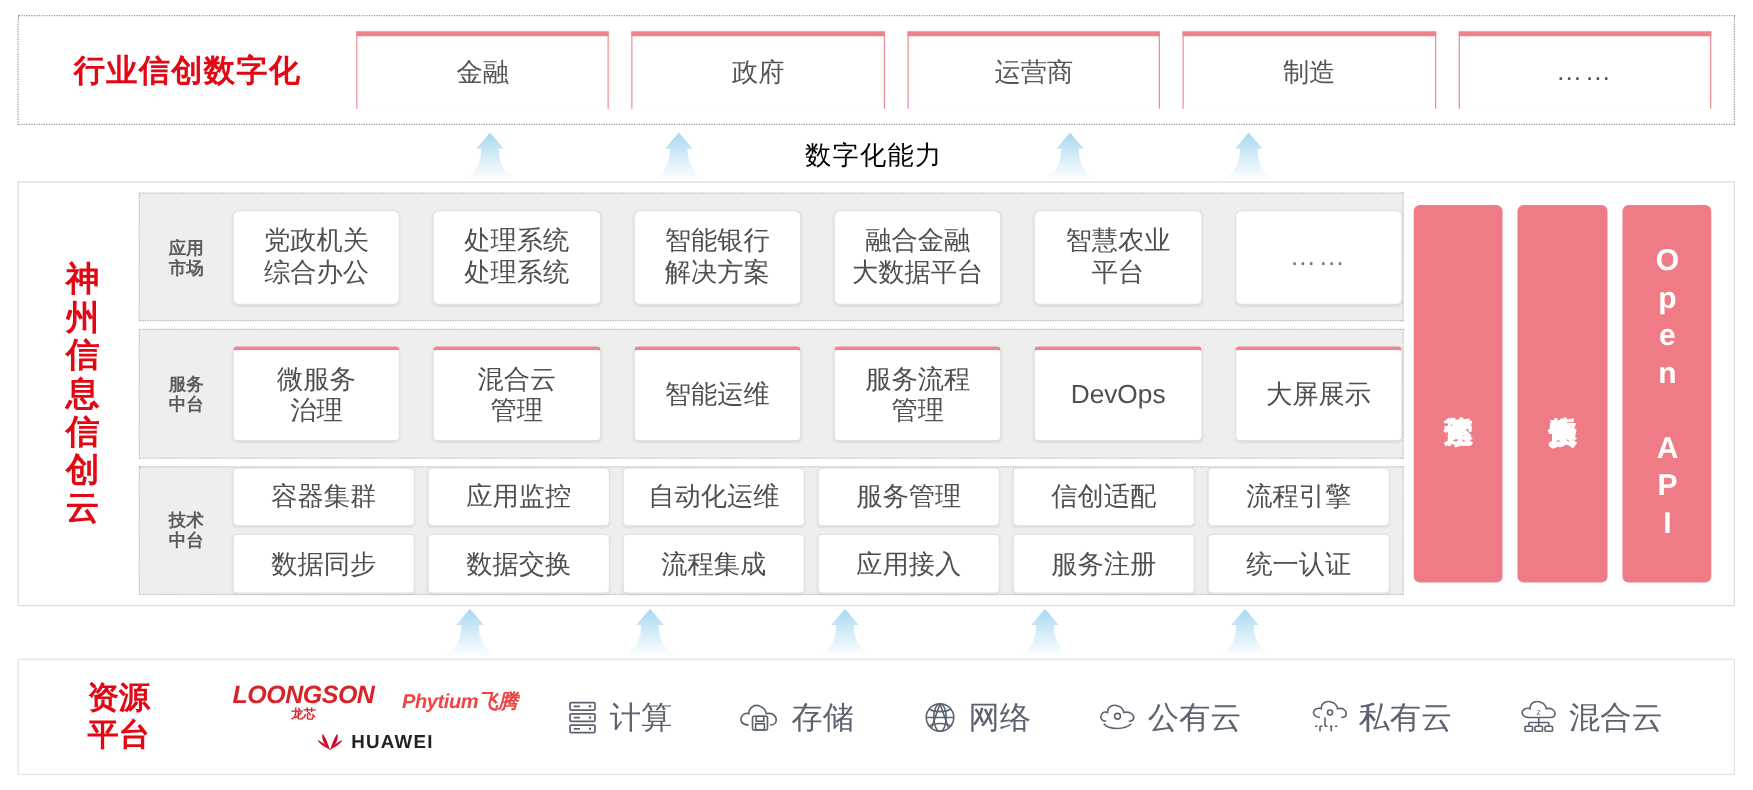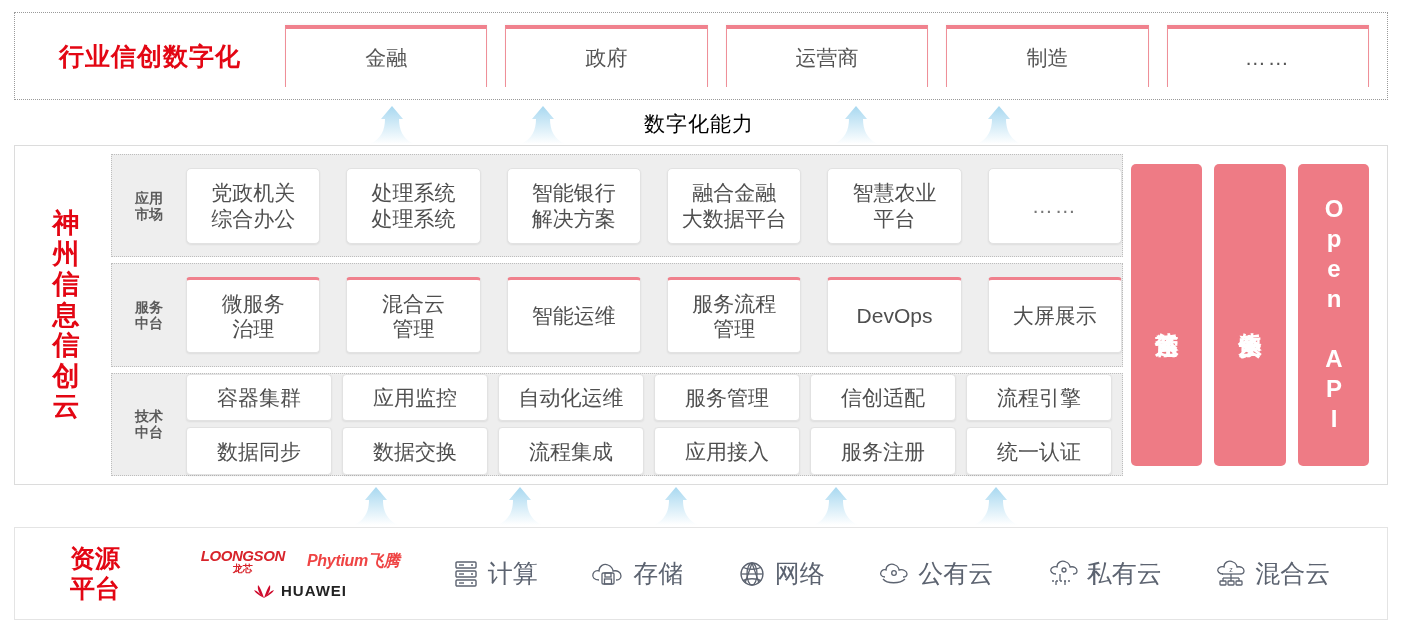--- a/index.html
+++ b/index.html
@@ -244,21 +244,21 @@
     flex-direction: column;
     align-items: center;
     justify-content: center;
     gap: 8px;
   }
   .vendor-row1 { display: flex; align-items: center; gap: 22px; }
   .logo-loongson {
     display: flex; flex-direction: column; align-items: center; line-height: 1;
   }
   .logo-loongson .en {
-    font-size: 15px; font-weight: bold; font-style: italic;
+    font-size: 20px; font-weight: bold; font-style: italic;
     color: #d8232a; letter-spacing: -0.4px;
   }
   .logo-loongson .cn { font-size: 10px; color: #d8232a; font-weight: bold; margin-top: 1px;}
   .logo-phytium { font-size: 16px; font-weight: bold; color: #ef4444; font-style: italic; letter-spacing: -0.3px;}
   .logo-huawei { display: flex; align-items: center; gap: 6px; }
   .logo-huawei .hw-name { font-size: 15px; font-weight: bold; color: #222; letter-spacing: 1px;}
 
   .res-items {
     flex: 1;
     display: flex;

